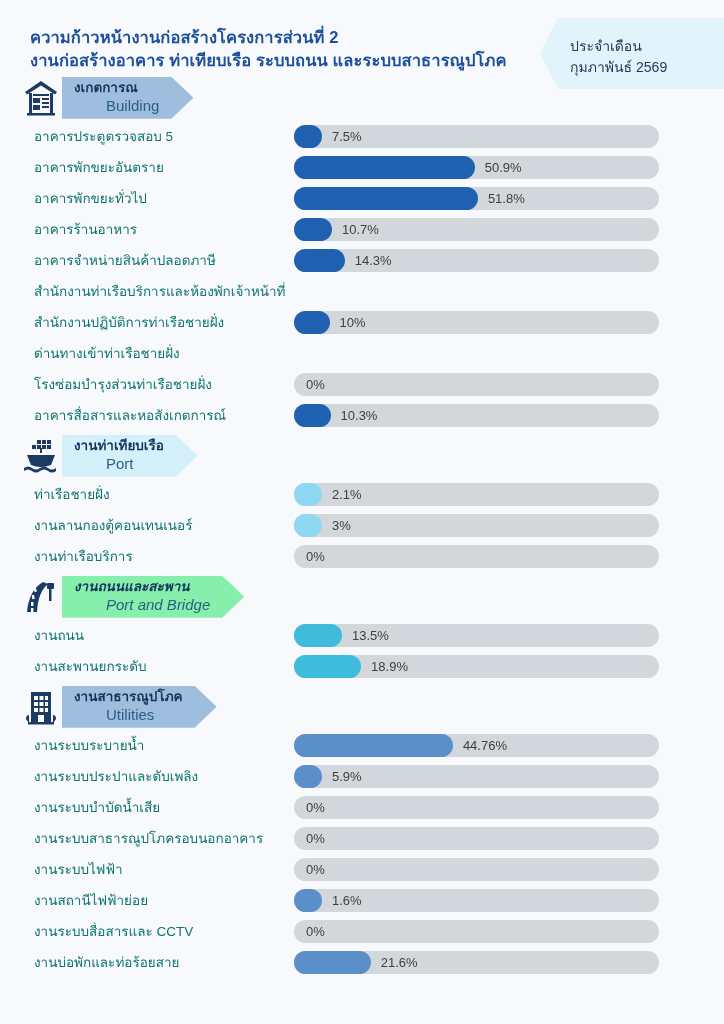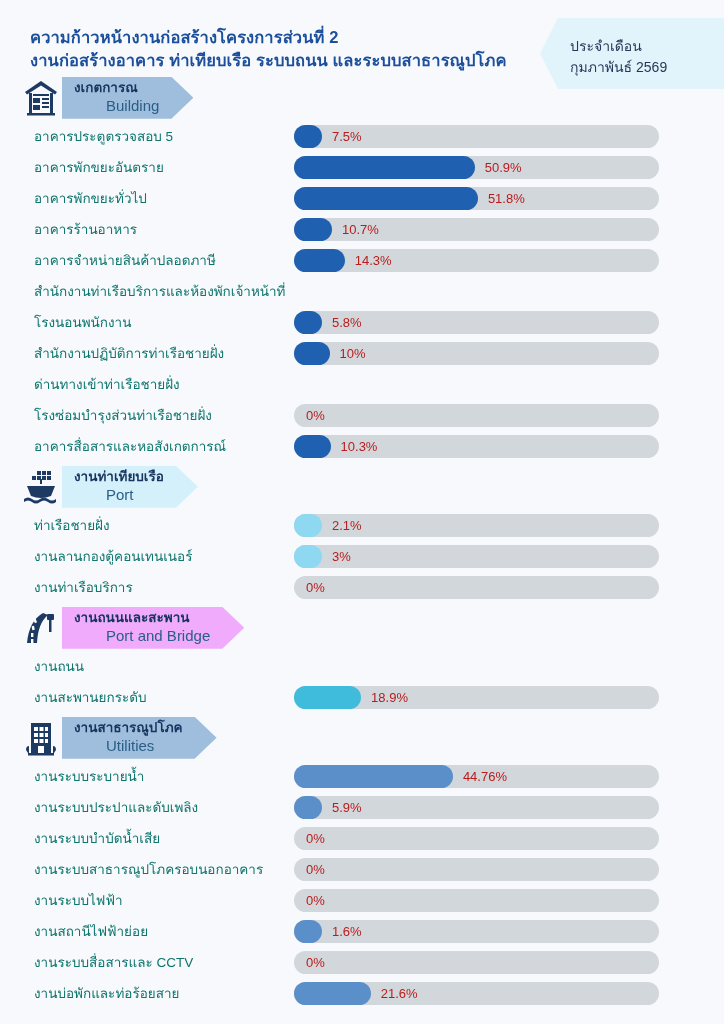--- a/index.html
+++ b/index.html
@@ -121,33 +121,33 @@
     top: 0;
     height: 23px;
     border-radius: 12px;
   }
   .value {
     position: absolute;
     top: 0;
     height: 23px;
     line-height: 23px;
     font-size: 13px;
-    color: #b91c1c;
+    color: #404040;
     white-space: nowrap;
   }
 
   
   .fill.building  { background: #1f61b0; }
   .fill.port      { background: #8ed8f2; }
   .fill.road      { background: #3fbcdb; }
   .fill.utilities { background: #5b8fc9; }
 
   .tag.building  { background: #9fbedd; }
   .tag.port      { background: #d4f0fa; }
-  .tag.road      { background: #f0abfc; }
+  .tag.road      { background: #86efac; font-style: italic; }
   .tag.utilities { background: #9fbedd; }
 
   .icon-navy { fill: #1d3a63; }
 </style>
 </head>
 <body>
 
 <div class="header">
   <div class="title-block">
     <div class="title-line">ความก้าวหน้างานก่อสร้างโครงการส่วนที่ 2</div>
@@ -216,27 +216,20 @@
           <div class="row-label">อาคารจำหน่ายสินค้าปลอดภาษี</div>
           <div class="track">
             <div class="fill building" style="width: 50.765px;"></div>
             <div class="value" style="left: 60.765px;">14.3%</div>
           </div>
         </div>
         <div class="row">
           <div class="row-label">สำนักงานท่าเรือบริการและห้องพักเจ้าหน้าที่</div>
         </div>
         <div class="row">
-          <div class="row-label">โรงนอนพนักงาน</div>
-          <div class="track">
-            <div class="fill building" style="width: 28px;"></div>
-            <div class="value" style="left: 38px;">5.8%</div>
-          </div>
-        </div>
-        <div class="row">
           <div class="row-label">สำนักงานปฏิบัติการท่าเรือชายฝั่ง</div>
           <div class="track">
             <div class="fill building" style="width: 35.5px;"></div>
             <div class="value" style="left: 45.5px;">10%</div>
           </div>
         </div>
         <div class="row">
           <div class="row-label">ด่านทางเข้าท่าเรือชายฝั่ง</div>
         </div>
         <div class="row">
@@ -318,20 +311,24 @@
           </svg>
         </span>
         <div class="banner-tag tag road">
           <div class="banner-th">งานถนนและสะพาน</div>
           <div class="banner-en">Port and Bridge</div>
         </div>
       </div>
       <div class="rows">
         <div class="row">
           <div class="row-label">งานถนน</div>
+          <div class="track">
+            <div class="fill road" style="width: 47.925px;"></div>
+            <div class="value" style="left: 57.925px;">13.5%</div>
+          </div>
         </div>
         <div class="row">
           <div class="row-label">งานสะพานยกระดับ</div>
           <div class="track">
             <div class="fill road" style="width: 67.095px;"></div>
             <div class="value" style="left: 77.095px;">18.9%</div>
           </div>
         </div>
       </div>
     </div>

